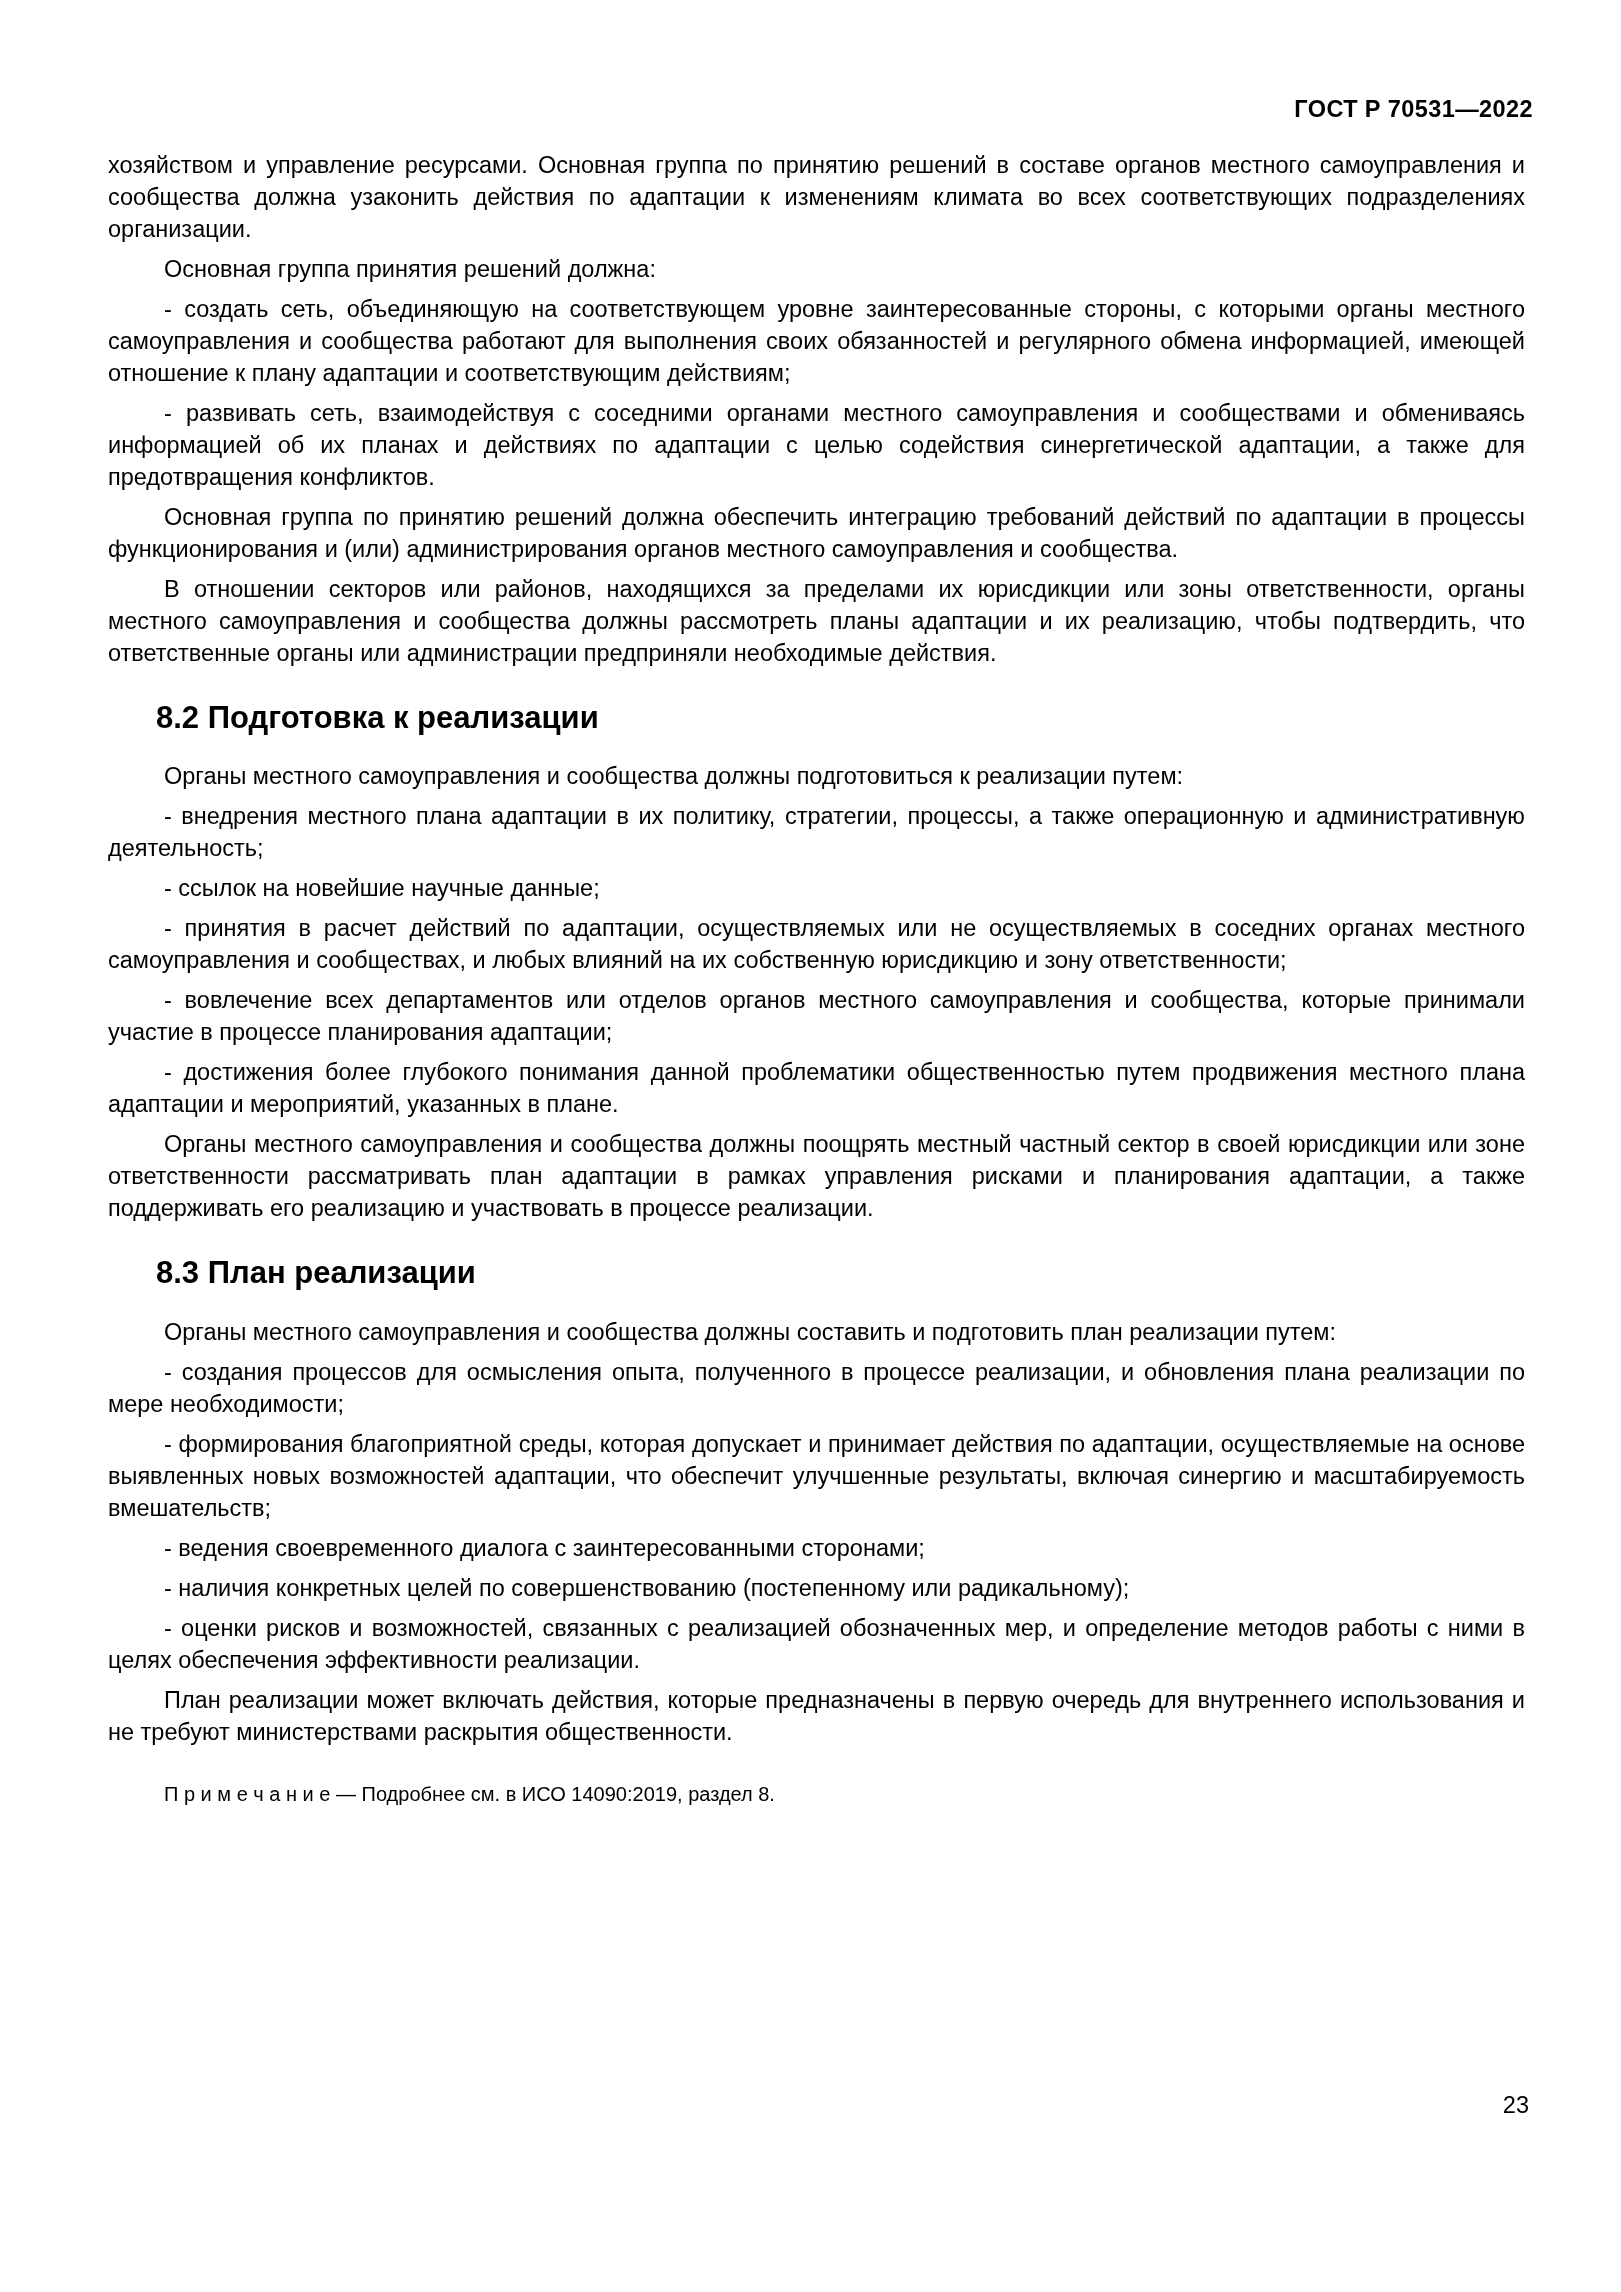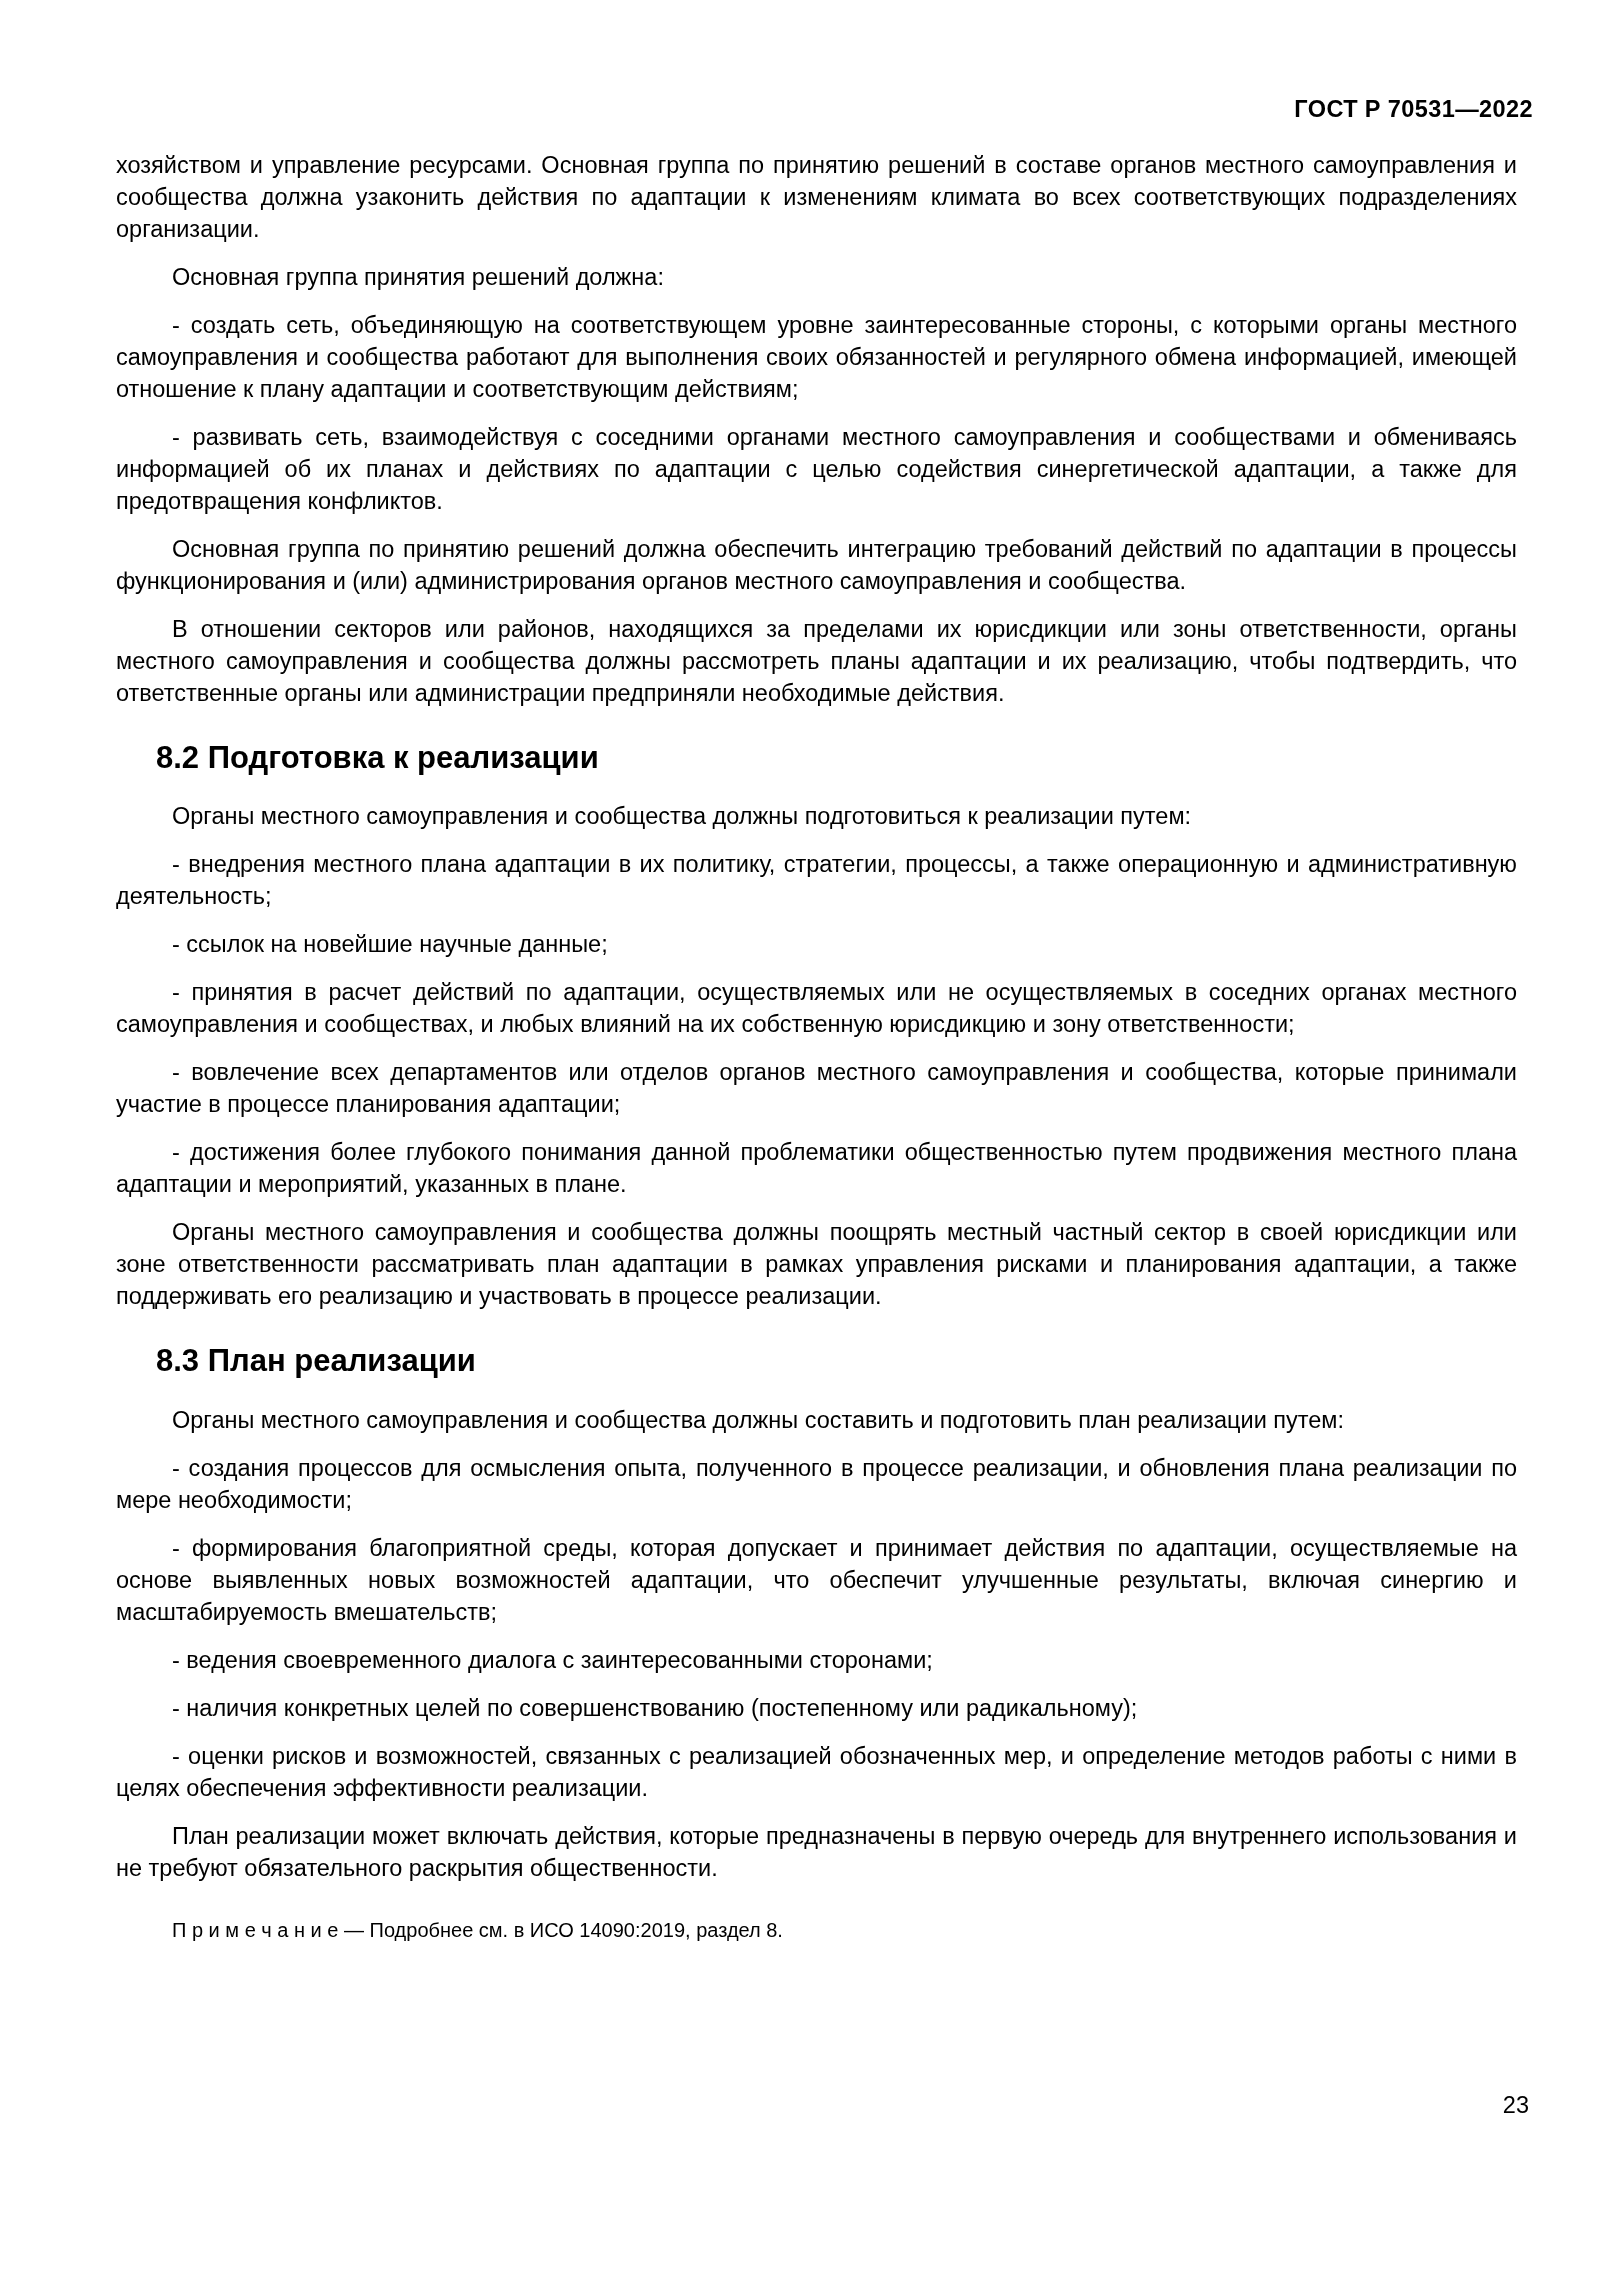--- a/index.html
+++ b/index.html
@@ -25,21 +25,21 @@
     letter-spacing: 0.4px;
     margin-bottom: 25.5px;
   }
   .doc-content {
     font-size: 23.5px;
     line-height: 32px;
     text-align: justify;
     hyphens: auto;
     -webkit-hyphens: auto;
   }
-  .doc-content p { margin: 16px; }
+  .doc-content p { margin: 8px; }
   .doc-content .paragraph,
   .doc-content .list { text-indent: 56px; }
   .doc-content .continuation { text-indent: 0; }
   .doc-content h2.heading {
     font-size: 31px;
     line-height: 32px;
     font-weight: 700;
     margin: 33px 0 26.5px 0;
     text-indent: 56px;
     text-align: left;
@@ -82,21 +82,21 @@
       <p class="list">- вовлечение всех департаментов или отделов органов местного самоуправления и сообщества, которые принимали участие в процессе планирования адаптации;</p>
       <p class="list">- достижения более глубокого понимания данной проблематики общественностью путем продвижения местного плана адаптации и мероприятий, указанных в плане.</p>
       <p class="paragraph">Органы местного самоуправления и сообщества должны поощрять местный частный сектор в своей юрисдикции или зоне ответственности рассматривать план адаптации в рамках управления рисками и планирования адаптации, а также поддерживать его реализацию и участвовать в процессе реализации.</p>
       <h2 class="heading">8.3 План реализации</h2>
       <p class="paragraph">Органы местного самоуправления и сообщества должны составить и подготовить план реализации путем:</p>
       <p class="list">- создания процессов для осмысления опыта, полученного в процессе реализации, и обновления плана реализации по мере необходимости;</p>
       <p class="list">- формирования благоприятной среды, которая допускает и принимает действия по адаптации, осуществляемые на основе выявленных новых возможностей адаптации, что обеспечит улучшенные результаты, включая синергию и масштабируемость вмешательств;</p>
       <p class="list">- ведения своевременного диалога с заинтересованными сторонами;</p>
       <p class="list">- наличия конкретных целей по совершенствованию (постепенному или радикальному);</p>
       <p class="list">- оценки рисков и возможностей, связанных с реализацией обозначенных мер, и определение методов работы с ними в целях обеспечения эффективности реализации.</p>
-      <p class="paragraph">План реализации может включать действия, которые предназначены в первую очередь для внутреннего использования и не требуют обязательного раскрытия общественности.</p>
+      <p class="paragraph">План реализации может включать действия, которые предназначены в первую очередь для внутреннего использования и не требуют министерствами раскрытия общественности.</p>
       <p class="note">П р и м е ч а н и е  — Подробнее см. в ИСО 14090:2019, раздел 8.</p>
     </main>
 
   <footer class="doc-footer">
     <span class="page-number">23</span>
   </footer>
 </div>
 
 
 </body></html>

